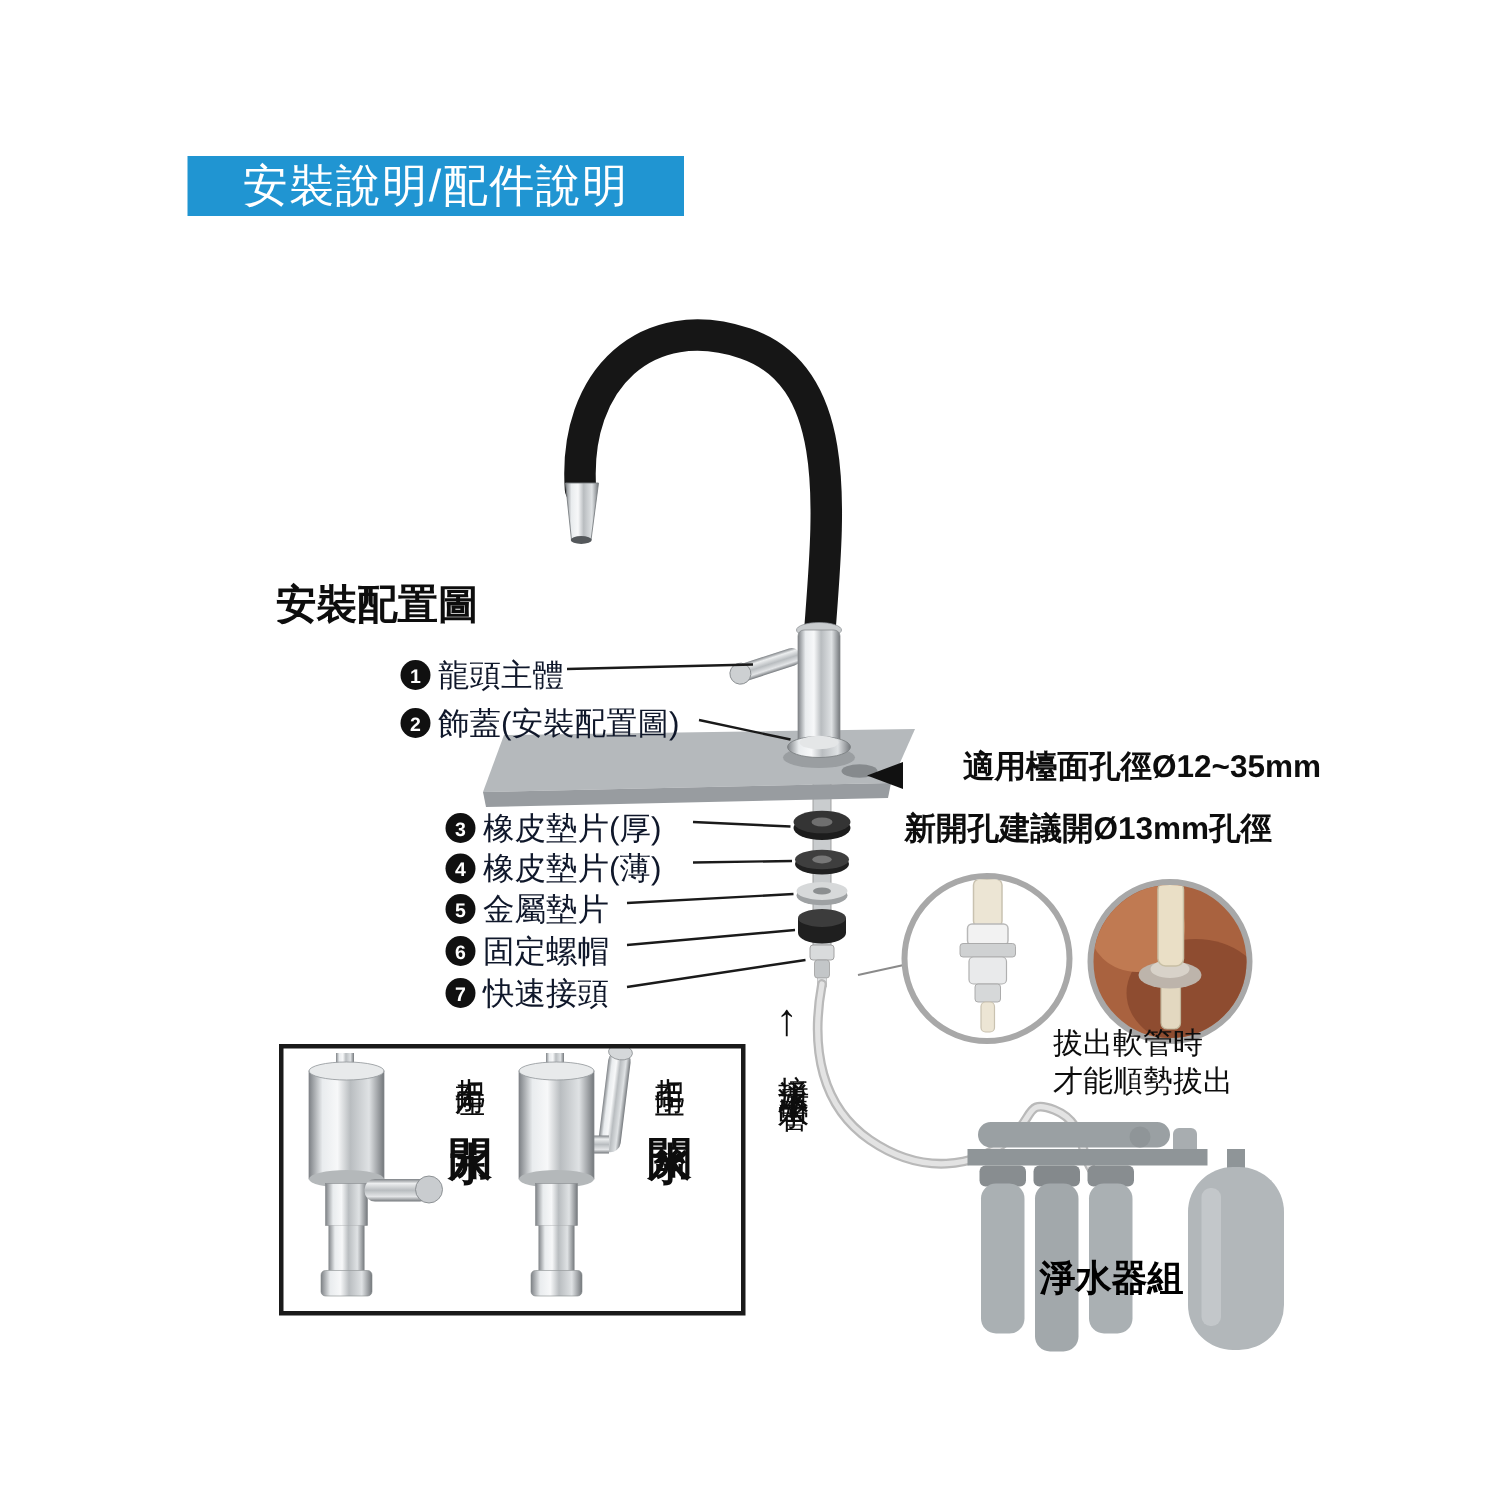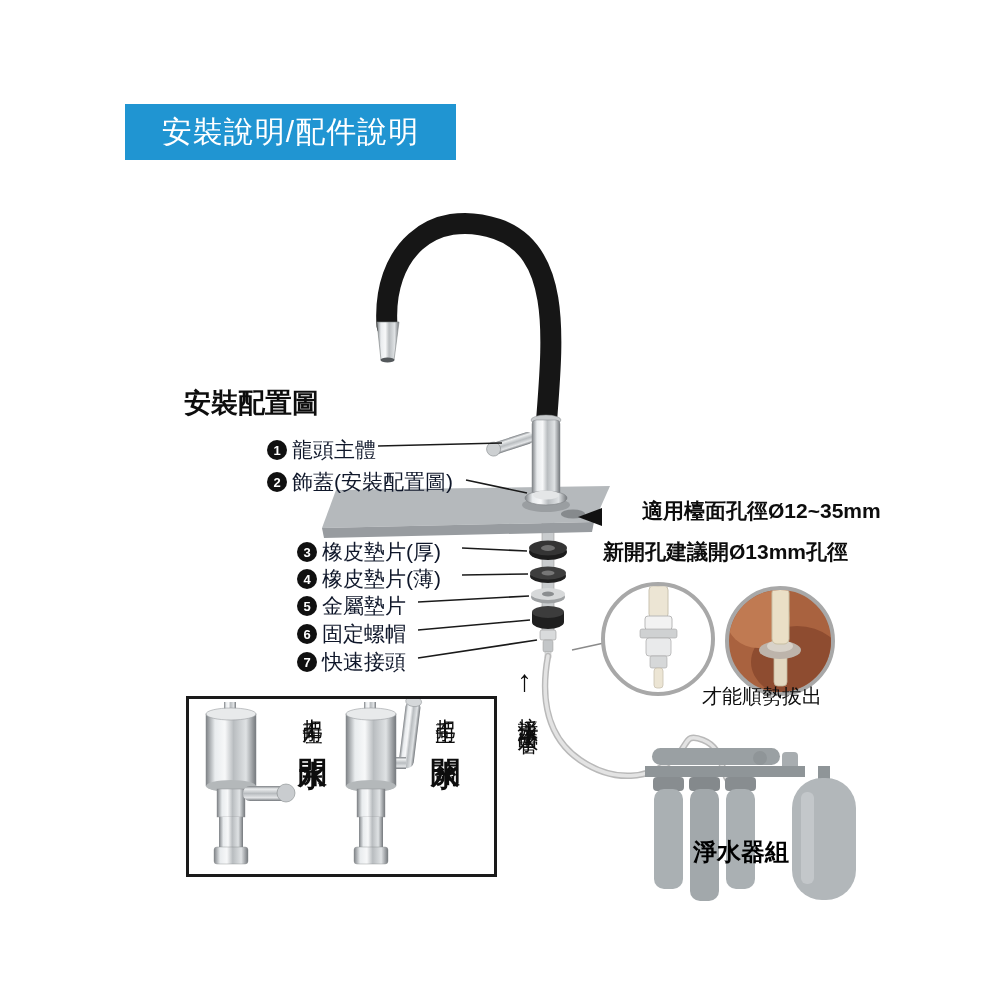--- a/index.html
+++ b/index.html
@@ -1,20 +1,20 @@
 <!DOCTYPE html>
 <html><head>
 <meta charset="utf-8">
 <style>
   * { margin:0; padding:0; box-sizing:border-box; }
   body { font-family:"Liberation Sans","DejaVu Sans",sans-serif; background:#fff; }
   .canvas { position:relative; width:1000px; height:1000px; background:#ffffff; overflow:hidden; }
   .art { position:absolute; left:0; top:0; }
-  .banner { position:absolute; left:125px; top:104px; width:331px; height:56px;
-            display:flex; align-items:center; justify-content:center;
+  .banner { position:absolute; left:125px; top:104px; width:331px; height:40px;
+            display:flex; justify-content:center;
             color:#ffffff; font-size:30px; font-weight:500; letter-spacing:1px; }
   .diagram-title { position:absolute; left:184px; top:385px; font-size:27px; font-weight:800; color:#0d0d0d; }
   .part-row { position:absolute; display:flex; align-items:center; gap:5px; }
   .badge { width:20px; height:20px; border-radius:50%; background:#101010; color:#fff;
            font-size:13px; font-weight:700; display:flex; align-items:center; justify-content:center; flex:0 0 20px; }
   .plabel { font-size:21px; font-weight:500; color:#0f172a; white-space:nowrap; }
   .note { position:absolute; font-size:21px; font-weight:600; color:#0d0d0d; white-space:nowrap; }
   .pullnote { position:absolute; left:702px; top:684px; font-size:20px; font-weight:500; color:#0d0d0d; line-height:25px; }
   .up-arrow { position:absolute; left:517px; top:664px; font-size:30px; font-weight:800; color:#0d0d0d; }
   .vtext { position:absolute; writing-mode:vertical-rl; text-orientation:mixed; color:#0d0d0d; white-space:nowrap; }
@@ -209,20 +209,21 @@
   </div>
   <div class="part-row" style="left:297px;top:648px">
     <span class="badge">7</span>
     <span class="plabel">快速接頭</span>
   </div>
 
   <div class="note" style="left:642px;top:497px">適用檯面孔徑Ø12~35mm</div>
   <div class="note" style="left:603px;top:538px">新開孔建議開Ø13mm孔徑</div>
 
   <div class="pullnote">
+    <div>拔出軟管時</div>
     <div>才能順勢拔出</div>
   </div>
 
   <div class="up-arrow">↑</div>
   <div class="vtext outlet">接淨水器出水管</div>
 
   <div class="purifier-label">淨水器組</div>
 
   <div class="handle-box"></div>
   <div class="vtext hcol" style="left:293px;top:703px">

